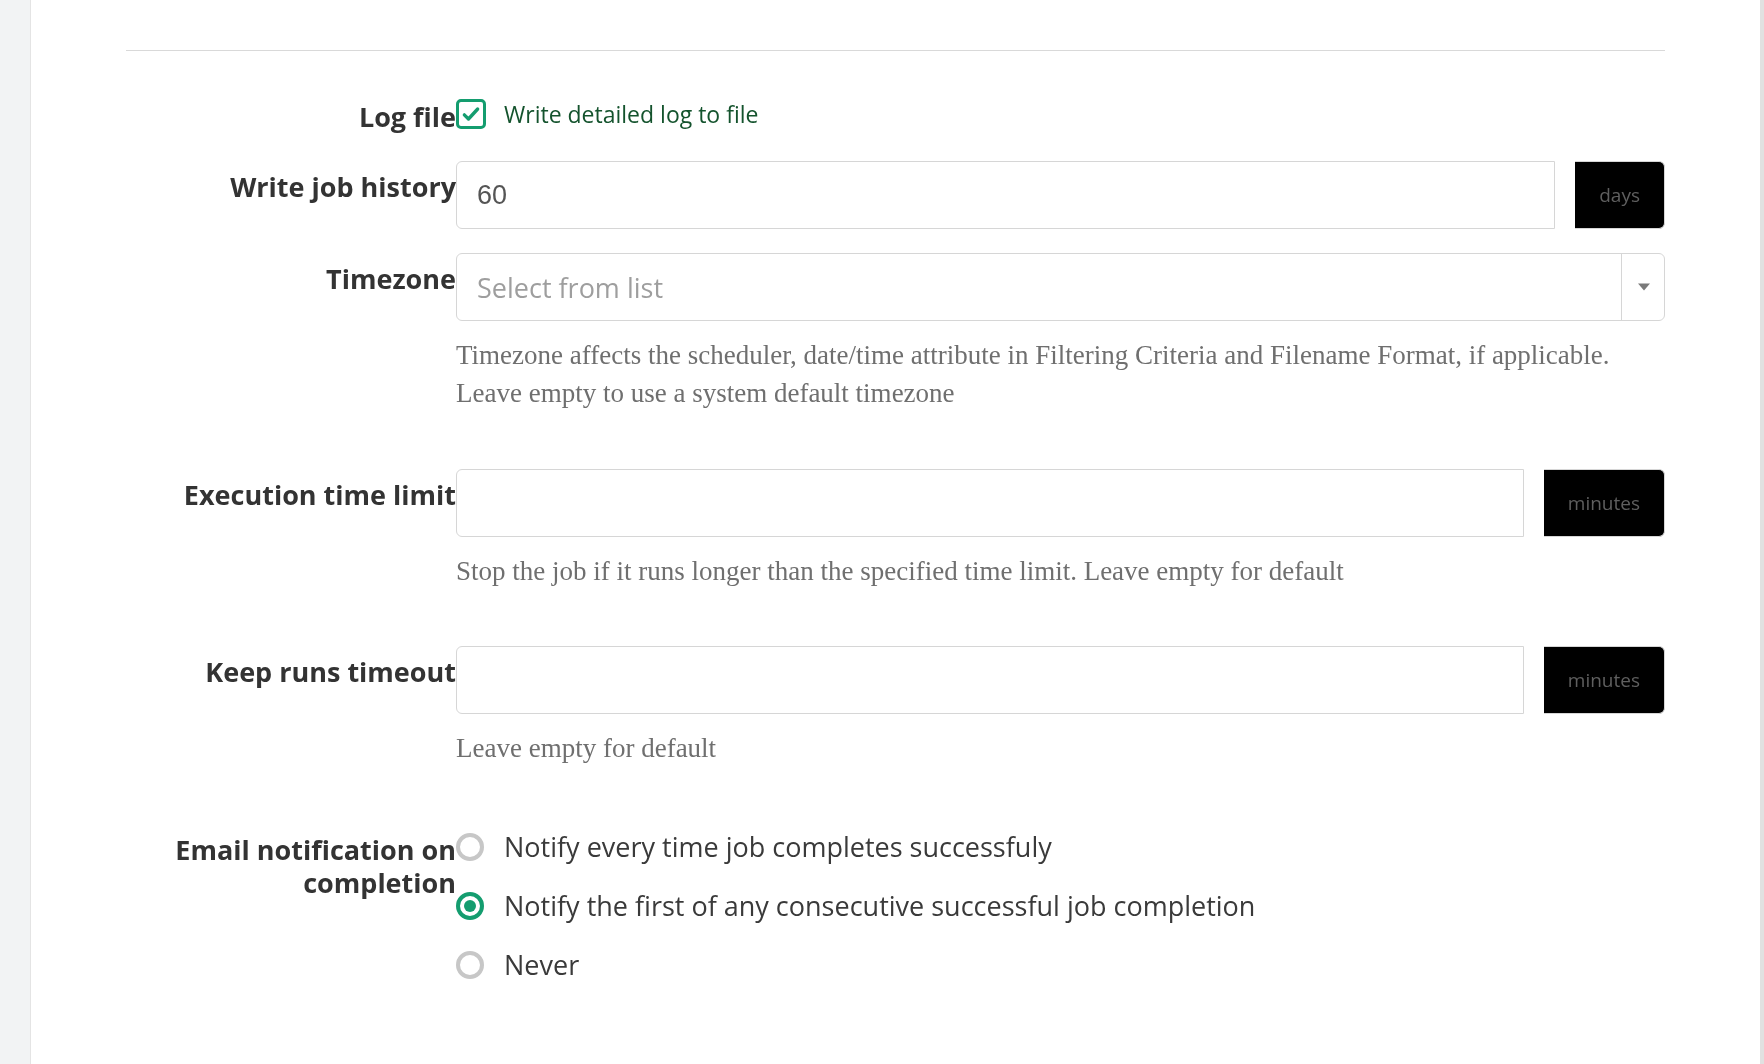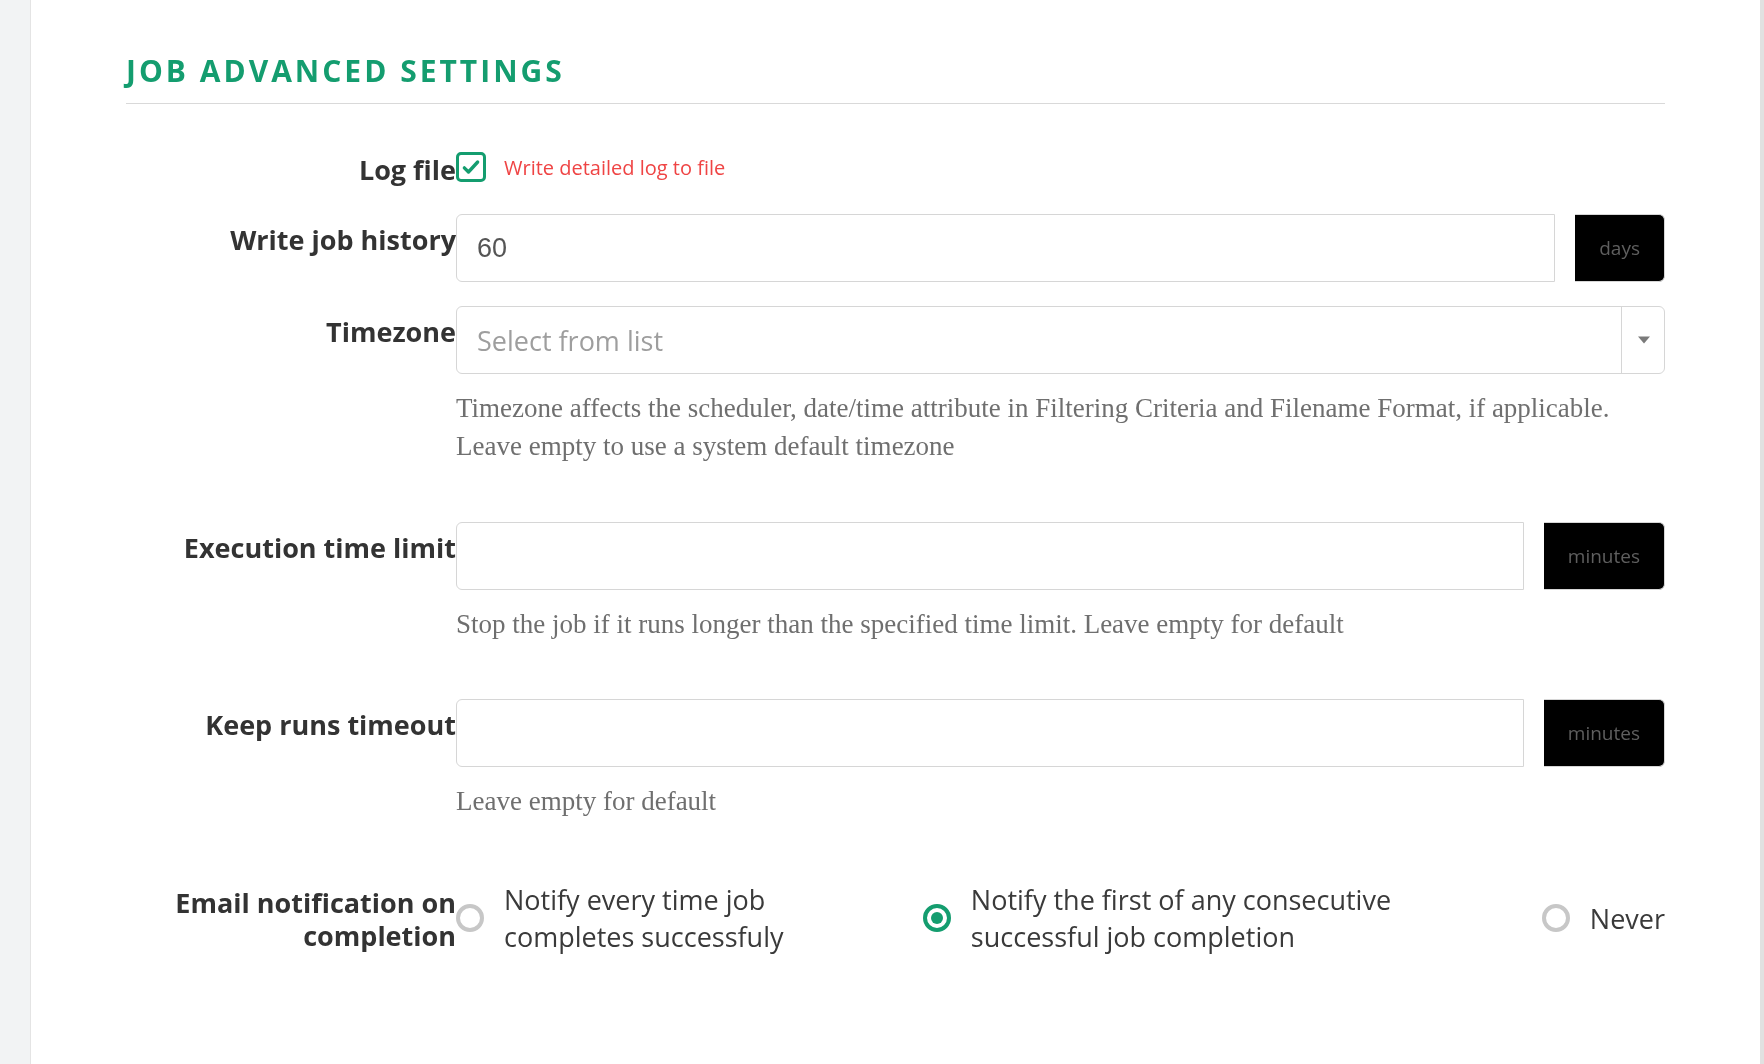--- a/index.html
+++ b/index.html
@@ -137,26 +137,26 @@
     height: 30px;
     border: 3px solid #149d6f;
     border-radius: 5px;
     display: flex;
     align-items: center;
     justify-content: center;
     cursor: pointer;
   }
   .checkbox-box svg { stroke: #149d6f; }
   .checkbox-label {
-    font-size: 20px;
-    color: #ef4444;
+    font-size: 23px;
+    color: #14532d;
   }
   .radio-group {
     display: flex;
-    flex-direction: row;
+    flex-direction: column;
     gap: 22px;
     padding-top: 4px;
   }
   .radio-item {
     display: flex;
     align-items: center;
     gap: 20px;
     cursor: pointer;
   }
   .radio-circle {
@@ -186,21 +186,20 @@
     color: #3a3a3a;
   }
   .gap-after { margin-bottom: 56px; }
 </style>
 </head>
 <body>
 
 <div class="page">
   <div class="panel">
 
-    <h2 class="section-title">JOB ADVANCED SETTINGS</h2>
     <hr class="divider">
 
     <div class="form-row">
       <div class="form-label">Log file</div>
       <div class="form-control-zone">
         <div class="checkbox-line">
           <div class="checkbox-box">
             <svg width="20" height="20" viewBox="0 0 24 24" fill="none" stroke-width="4" stroke-linecap="round" stroke-linejoin="round">
                 <polyline points="4 13 9 18 20 6"></polyline>
               </svg>

